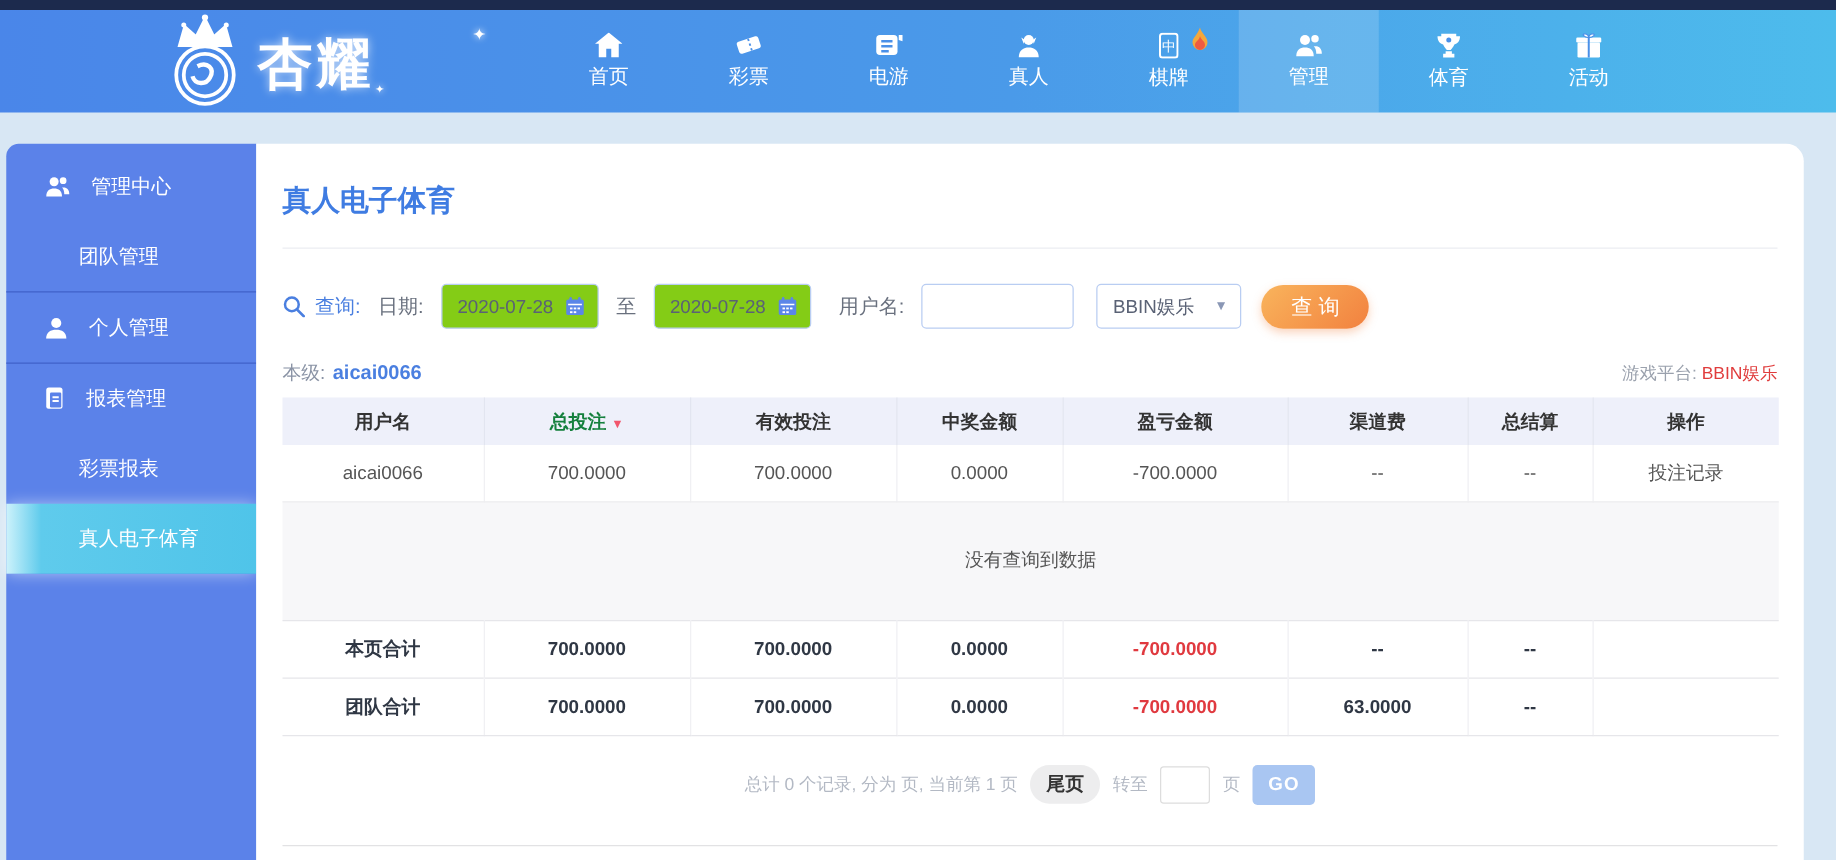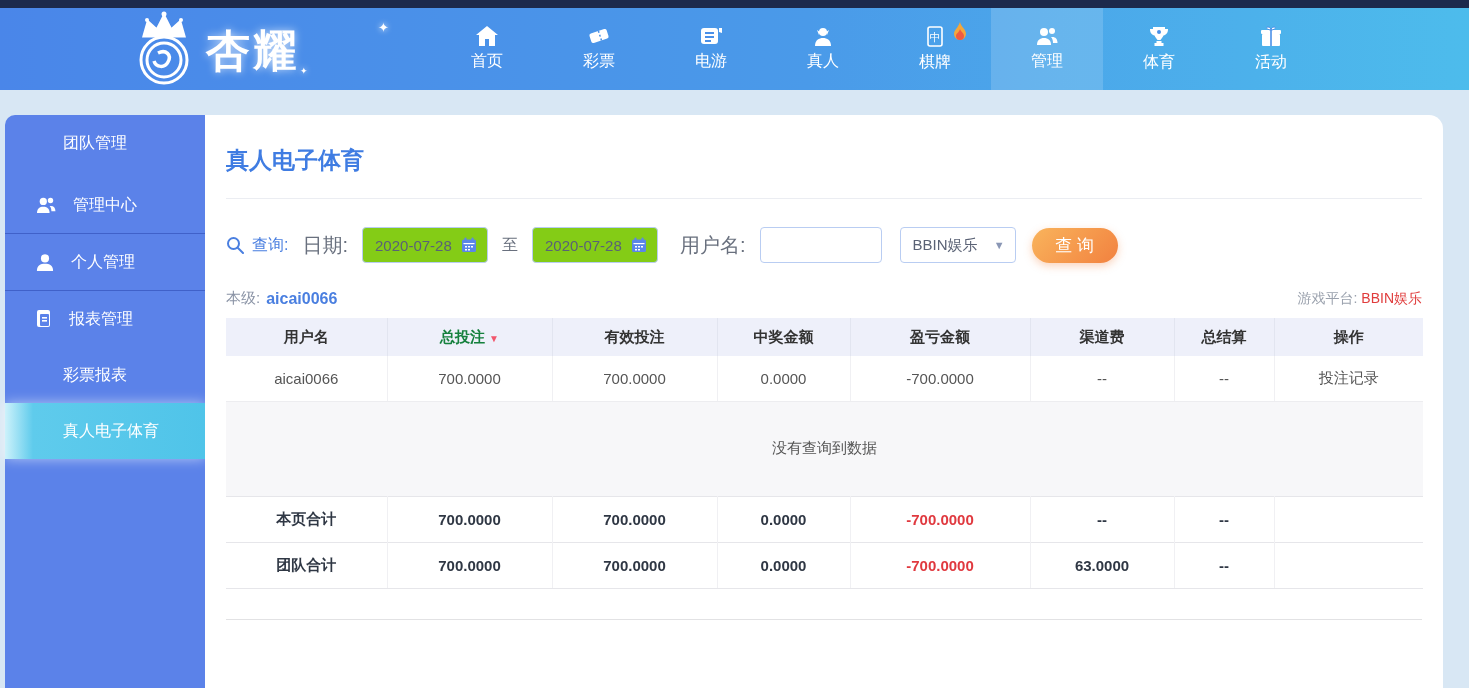--- a/index.html
+++ b/index.html
@@ -38,21 +38,21 @@
 
   
   .panel { position:absolute; left:205px; top:115px; width:1238px; height:573px;
            background:#fff; border-radius:0 14px 0 0; padding:0 21px; }
   .page-title { color:#3f7ce2; font-size:23px; font-weight:bold; padding:30px 3px 22px 0; }
   .title-divider { border-top:1px solid #ebedf2; }
 
   
   .search-row { margin-top:28px; display:flex; align-items:center; height:36px; }
   .q-label { color:#4a7fe0; font-size:16px; margin:0 14px 0 8px; display:flex; align-items:center; gap:6px; }
-  .g-label { color:#69707e; font-size:20px; }
+  .g-label { color:#69707e; font-size:16px; }
   .date-box { width:126px; height:36px; border:1px solid #b9cdf2; border-radius:4px; margin-left:14px;
               display:flex; align-items:center; justify-content:space-between; padding:0 10px 0 12px;
               color:#5a6275; font-size:15px; background:#84cc16; cursor:pointer; }
   .to-label { color:#69707e; font-size:16px; margin:0 14px; }
   .user-label { margin-left:22px; }
   .text-input { width:122px; height:36px; border:1px solid #b9cdf2; border-radius:4px; margin-left:14px;
                 font-size:15px; padding:0 8px; color:#444; outline:none; }
   .select-box { width:116px; height:36px; border:1px solid #b9cdf2; border-radius:4px; margin-left:18px;
                 display:flex; align-items:center; justify-content:space-between; padding:0 10px 0 12px;
                 color:#5a6275; font-size:15px; cursor:pointer; }
@@ -189,31 +189,31 @@
           <rect x="1" y="4" width="20" height="4" rx="1" fill="#fff"></rect>
           <line x1="11" y1="4" x2="11" y2="20" stroke="#4a90e8" stroke-width="1.6"></line>
           <path d="M11 4 C7 4 5 1 8 1 C10 1 11 3 11 4 C11 3 12 1 14 1 C17 1 15 4 11 4" fill="#fff" stroke="#4a90e8" stroke-width="1"></path>
         </svg>
       <span class="nav-label">活动</span>
     </div>
   </div>
 </div>
 
 <div class="sidebar">
-  <div class="side-item sub">
-    <span>团队管理</span>
-  </div>
   <div class="side-item" style="margin-top:6px;">
     <svg width="22" height="18" viewBox="0 0 24 20">
         <circle cx="9" cy="6" r="4" fill="#fff"></circle>
         <path fill="#fff" d="M2 19 c0-5 3-7 7-7 s7 2 7 7 Z"></path>
         <circle cx="17" cy="5" r="3" fill="#fff"></circle>
         <path fill="#fff" d="M17.5 11 c3 0 5 2 5 6 h-4.5 c0-2.5 -0.5-4.5 -2-6 Z"></path>
       </svg>
     <span>管理中心</span>
+  </div>
+  <div class="side-item sub">
+    <span>团队管理</span>
   </div>
   <div class="side-divider"></div>
   <div class="side-item">
     <svg width="20" height="18" viewBox="0 0 22 20">
         <circle cx="11" cy="6" r="4.5" fill="#fff"></circle>
         <path fill="#fff" d="M2 20 c0-6 4-8 9-8 s9 2 9 8 Z"></path>
       </svg>
     <span>个人管理</span>
   </div>
   <div class="side-divider"></div>
@@ -345,15 +345,23 @@
         <td>700.0000</td>
         <td>0.0000</td>
         <td class="red">-700.0000</td>
         <td>63.0000</td>
         <td>--</td>
         <td></td>
       </tr>
     </tbody>
   </table>
 
+  <div class="pagination">
+    <span>总计 0 个记录, 分为 页, 当前第 1 页</span>
+    <span class="last-page">尾页</span>
+    <span>转至</span>
+    <input class="page-input" type="text" value="" style="">
+    <span>页</span>
+    <button class="go-btn">GO</button>
+  </div>
 
   <div class="bottom-divider"></div>
 </div>
 
 </body></html>

